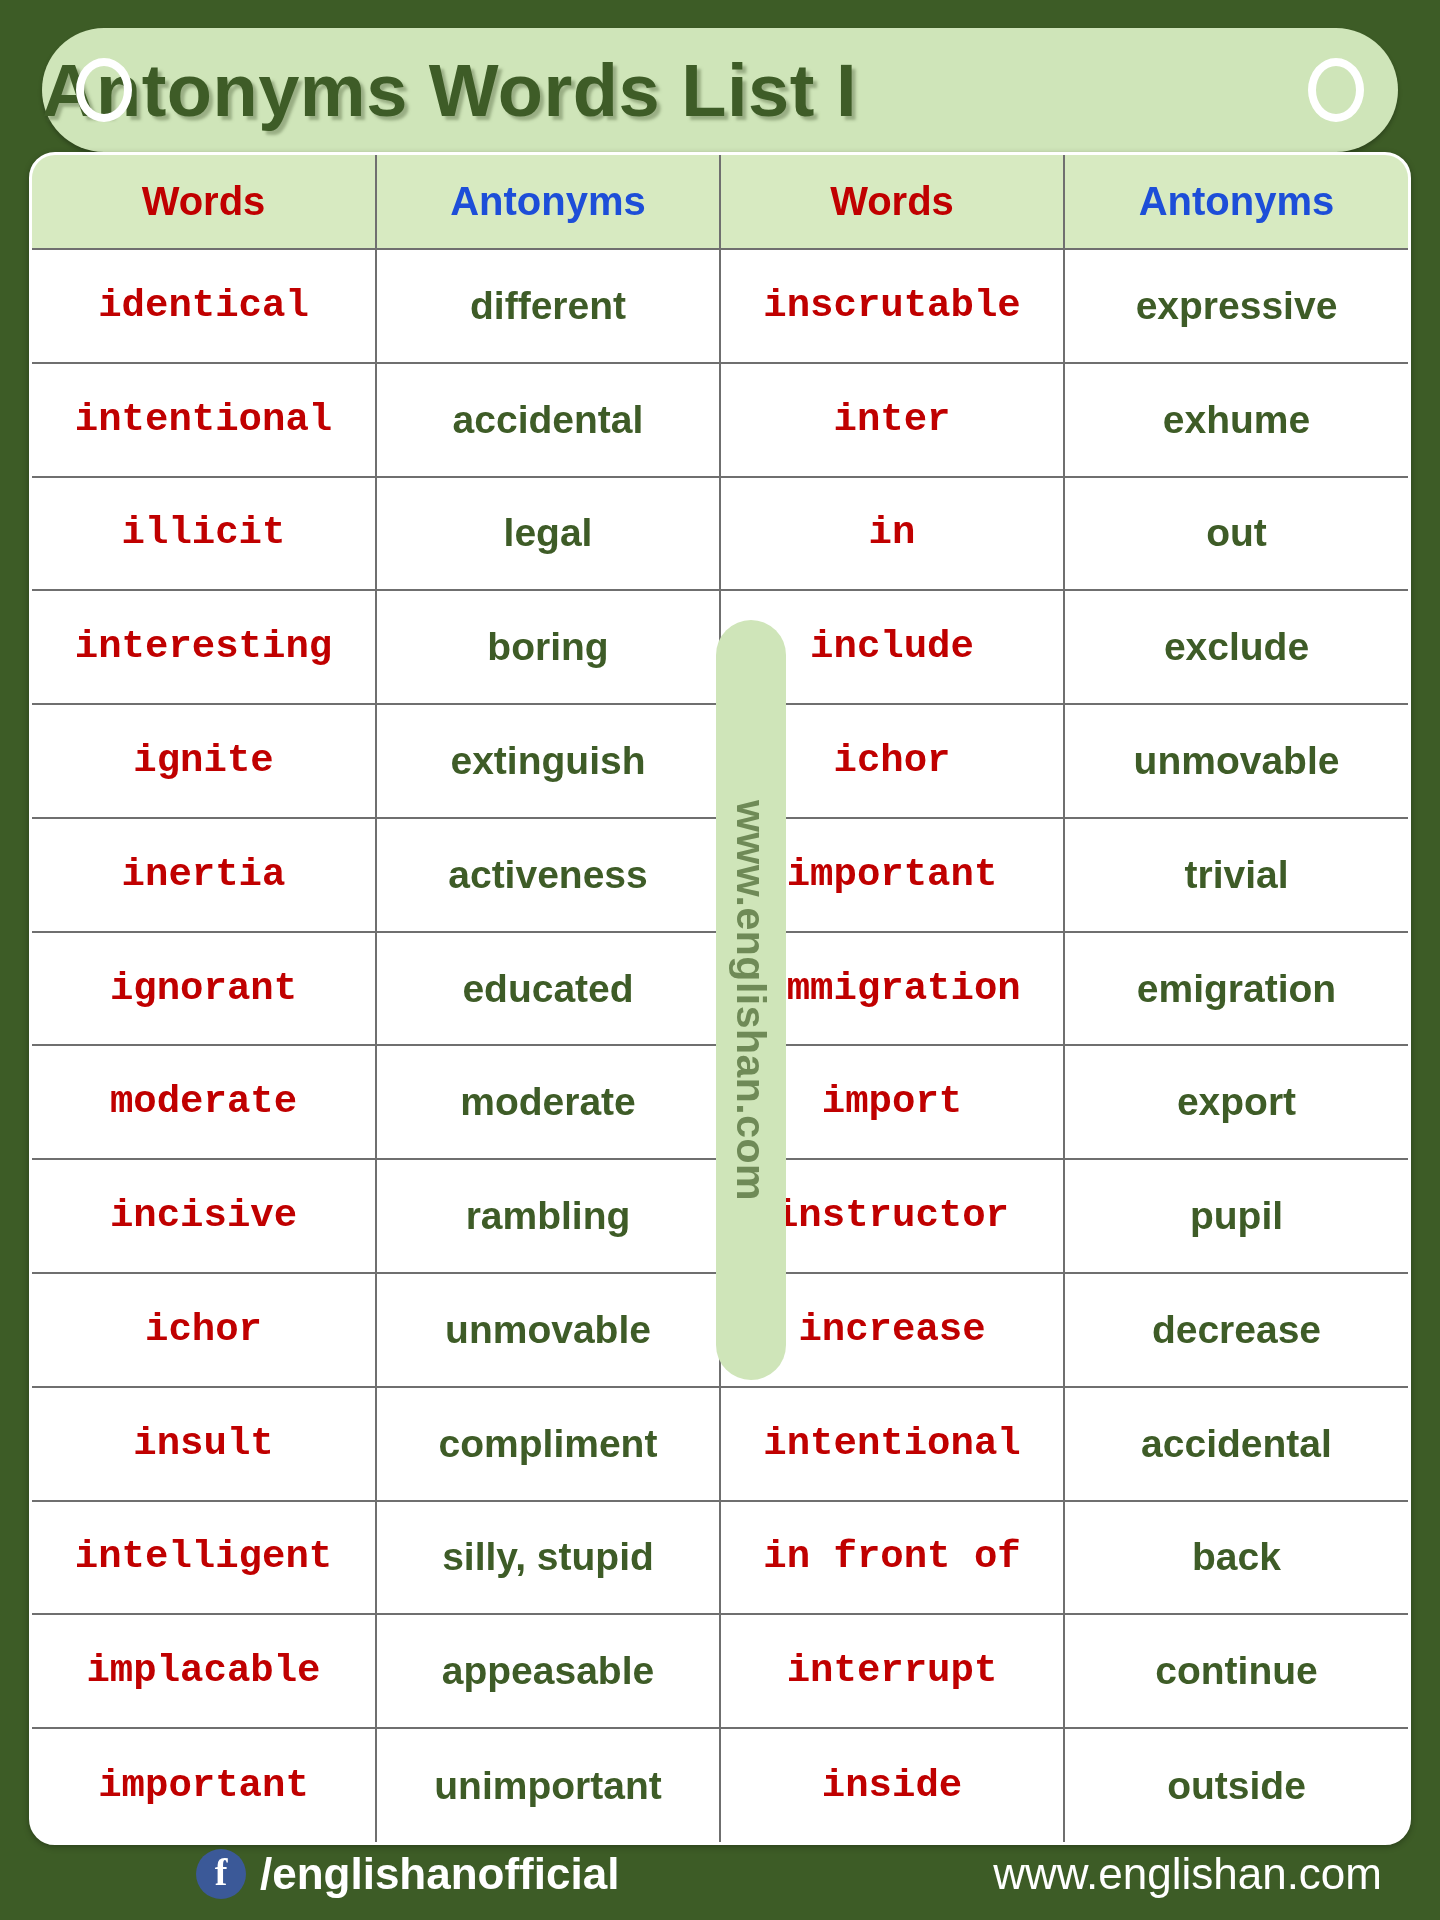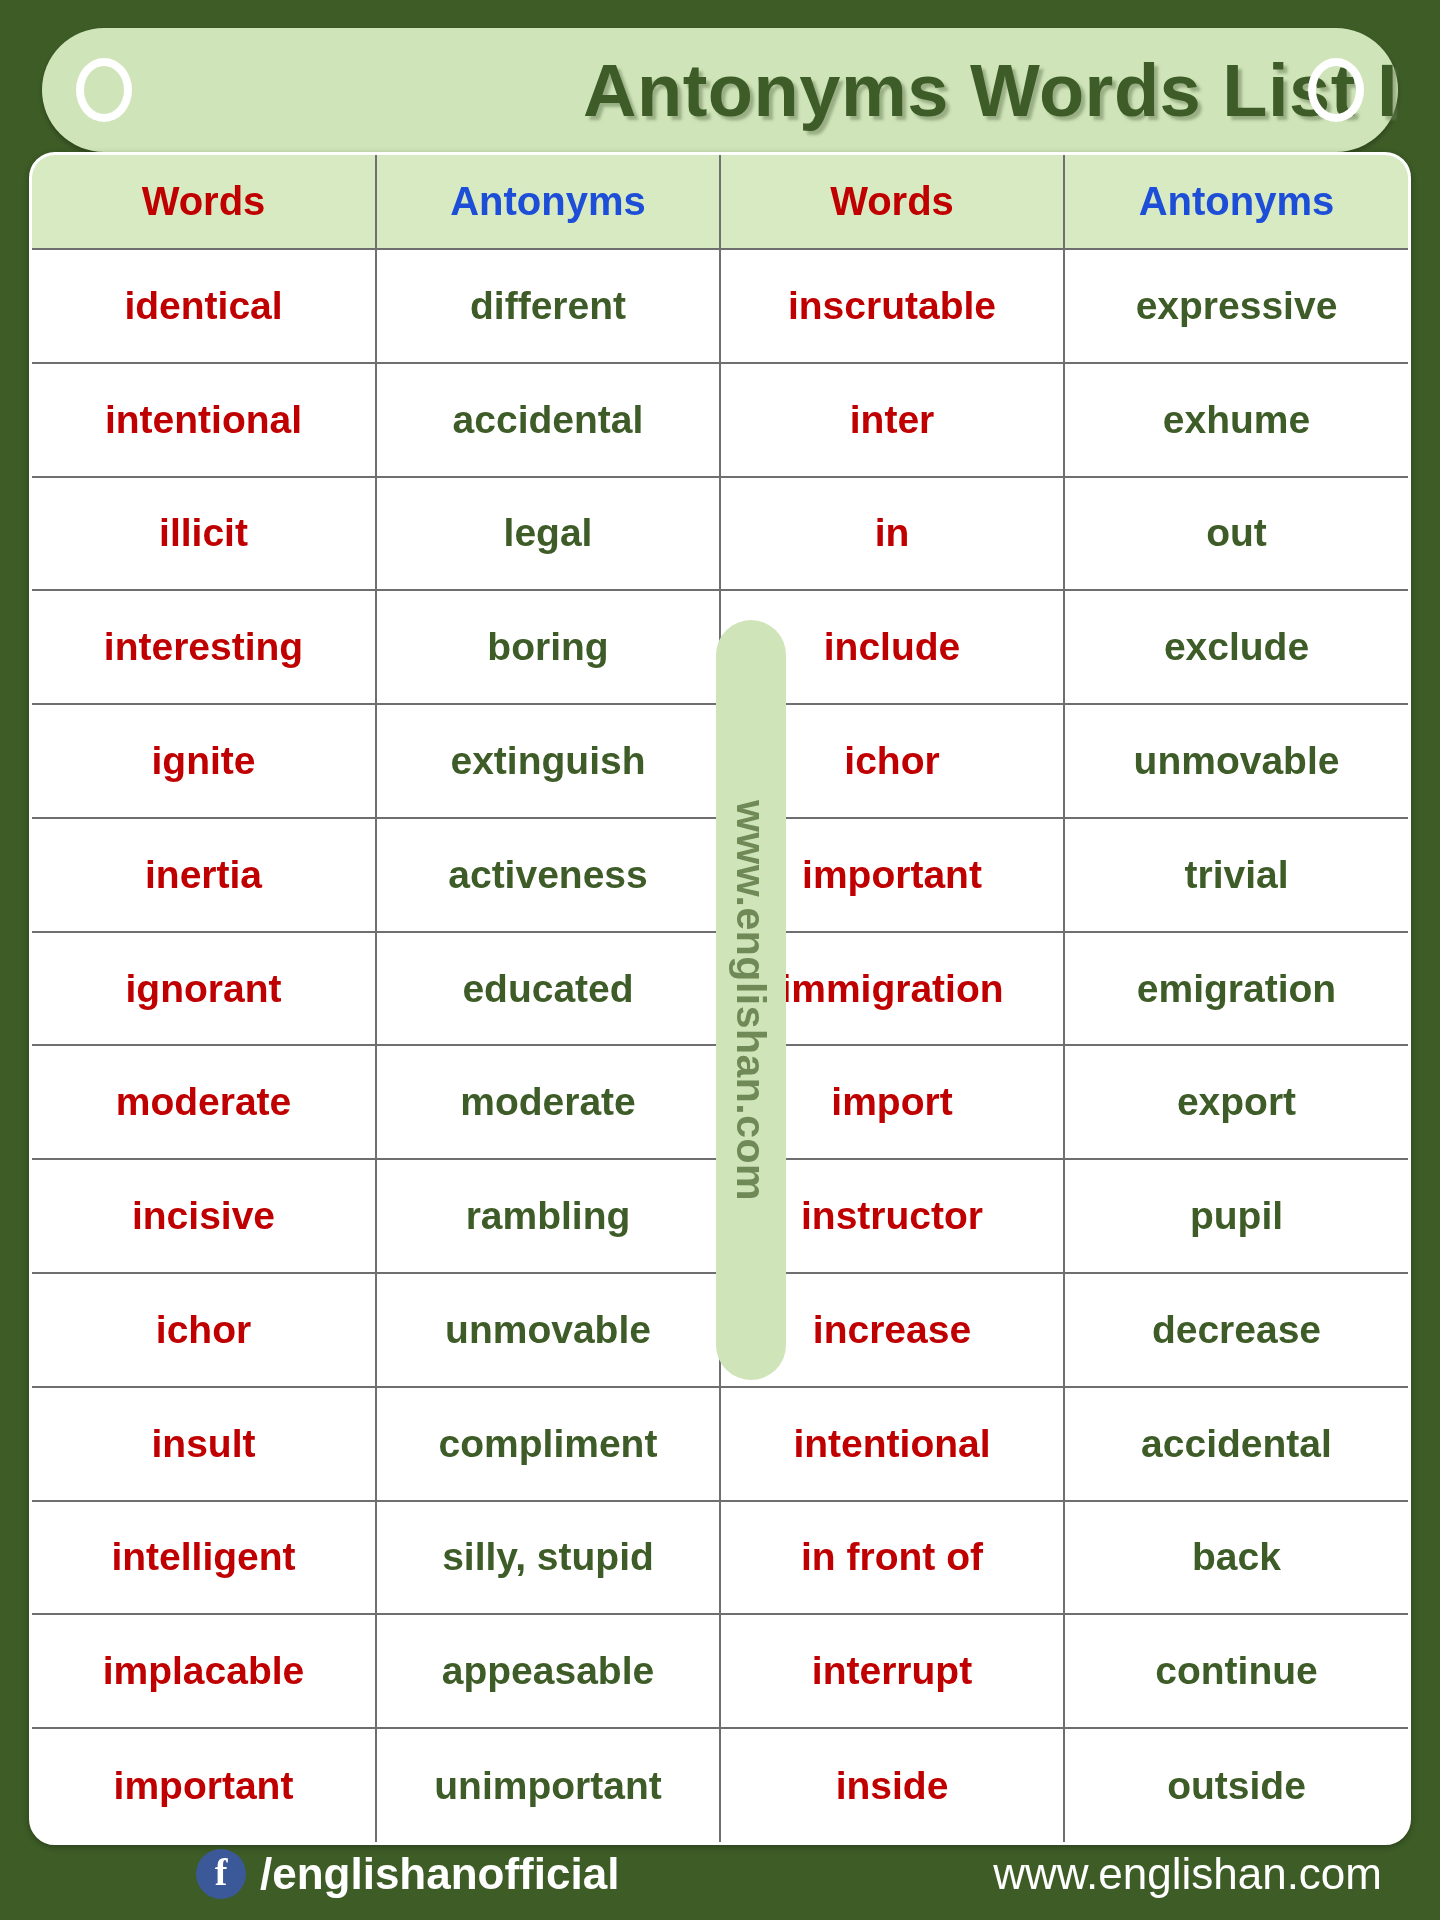--- a/index.html
+++ b/index.html
@@ -27,21 +27,21 @@
   
   .title-bar {
     position: relative;
     margin-top: 28px;
     width: 1356px;
     height: 124px;
     background: #cfe5b9;
     border-radius: 62px;
     display: flex;
     align-items: center;
-    justify-content: flex-end;
+    justify-content: flex-start;
     box-shadow: 0 3px 4px rgba(0,0,0,0.25);
   }
   .title-text {
     font-size: 74px;
     font-weight: bold;
     color: #3e5c27;
     letter-spacing: 0.5px;
     text-shadow: 4px 4px 3px rgba(110,130,90,0.55);
     white-space: nowrap;
   }
@@ -95,21 +95,21 @@
     font-weight: bold;
     border-right: 2px solid #6f6f6f;
     border-bottom: 2px solid #6f6f6f;
     vertical-align: middle;
     background: #ffffff;
     padding: 0 6px;
     white-space: nowrap;
   }
   tbody td:last-child { border-right: none; }
   tbody tr:last-child td { border-bottom: none; }
-  td.word { color: #c00000; }
+  td.word { color: #c00000; font-family: Liberation Mono, monospace; }
   td.antonym { color: #3e5c27; border-radius: 32px; }
 
   
   .watermark {
     position: absolute;
     left: 684px;
     top: 465px;
     width: 70px;
     height: 760px;
     background: #cfe5b9;

